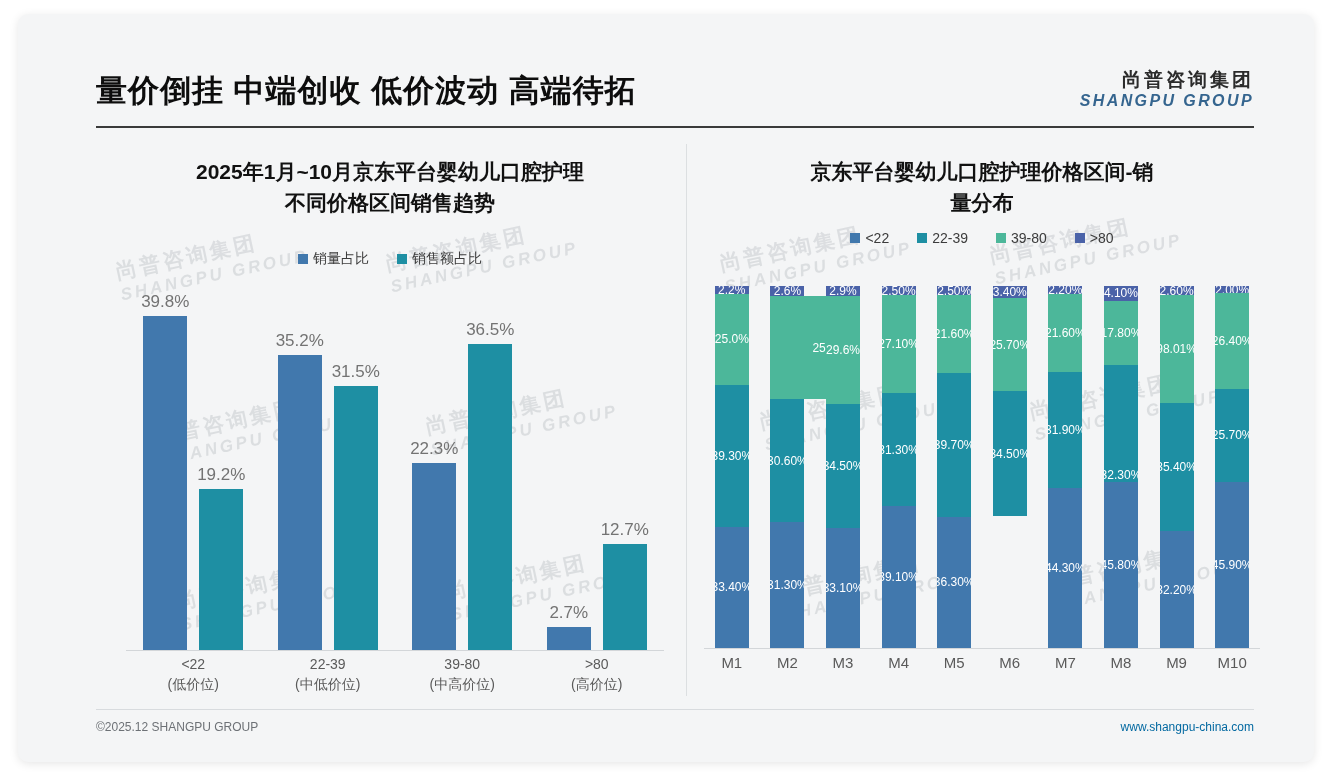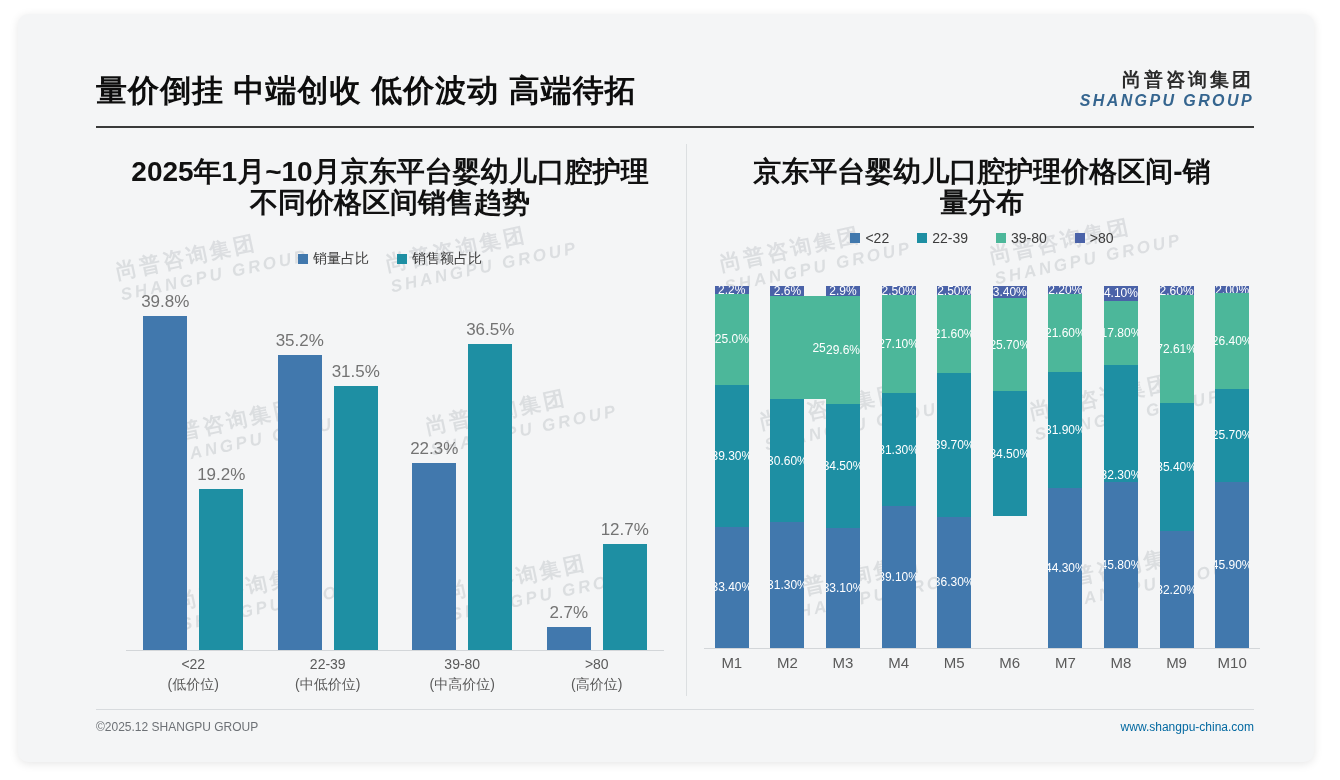--- a/index.html
+++ b/index.html
@@ -46,21 +46,21 @@
     position:absolute;top:124px;height:570px;background:#f4f5f6;
   }
   .panel-left{left:78px;width:588px;}
   .panel-right{left:672px;width:584px;}
   .divider{
     position:absolute;left:668px;top:130px;width:1px;height:552px;
     background:#dcdfe1;
   }
   .chart-title{
     position:absolute;left:0;width:100%;top:18px;
-    text-align:center;font-size:28px;font-weight:bold;color:#111;
+    text-align:center;font-size:21px;font-weight:bold;color:#111;
     line-height:31px;
   }
   .chart-title.two-line{top:18px;}
   
   .wm{
     position:absolute;color:#bfc3c7;opacity:.45;
     font-weight:bold;pointer-events:none;user-select:none;
     transform:rotate(-12deg);white-space:nowrap;
   }
   .wm .l1{font-size:21px;letter-spacing:3px;}
@@ -419,21 +419,21 @@
                 <span>45.80%</span>
               </div>
             </div>
           </div>
           <div class="scol">
             <div class="sstack">
               <div class="sseg" style="height: 2.6%; background: rgb(74, 98, 168);">
                 <span>2.60%</span>
               </div>
               <div class="sseg" style="height: 29.8%; background: rgb(76, 183, 154);">
-                <span>72.61%</span>
+                <span>98.01%</span>
               </div>
               <div class="sseg" style="height: 35.4%; background: rgb(30, 143, 163);">
                 <span>35.40%</span>
               </div>
               <div class="sseg" style="height: 32.2%; background: rgb(65, 120, 173);">
                 <span>32.20%</span>
               </div>
             </div>
           </div>
           <div class="scol">

